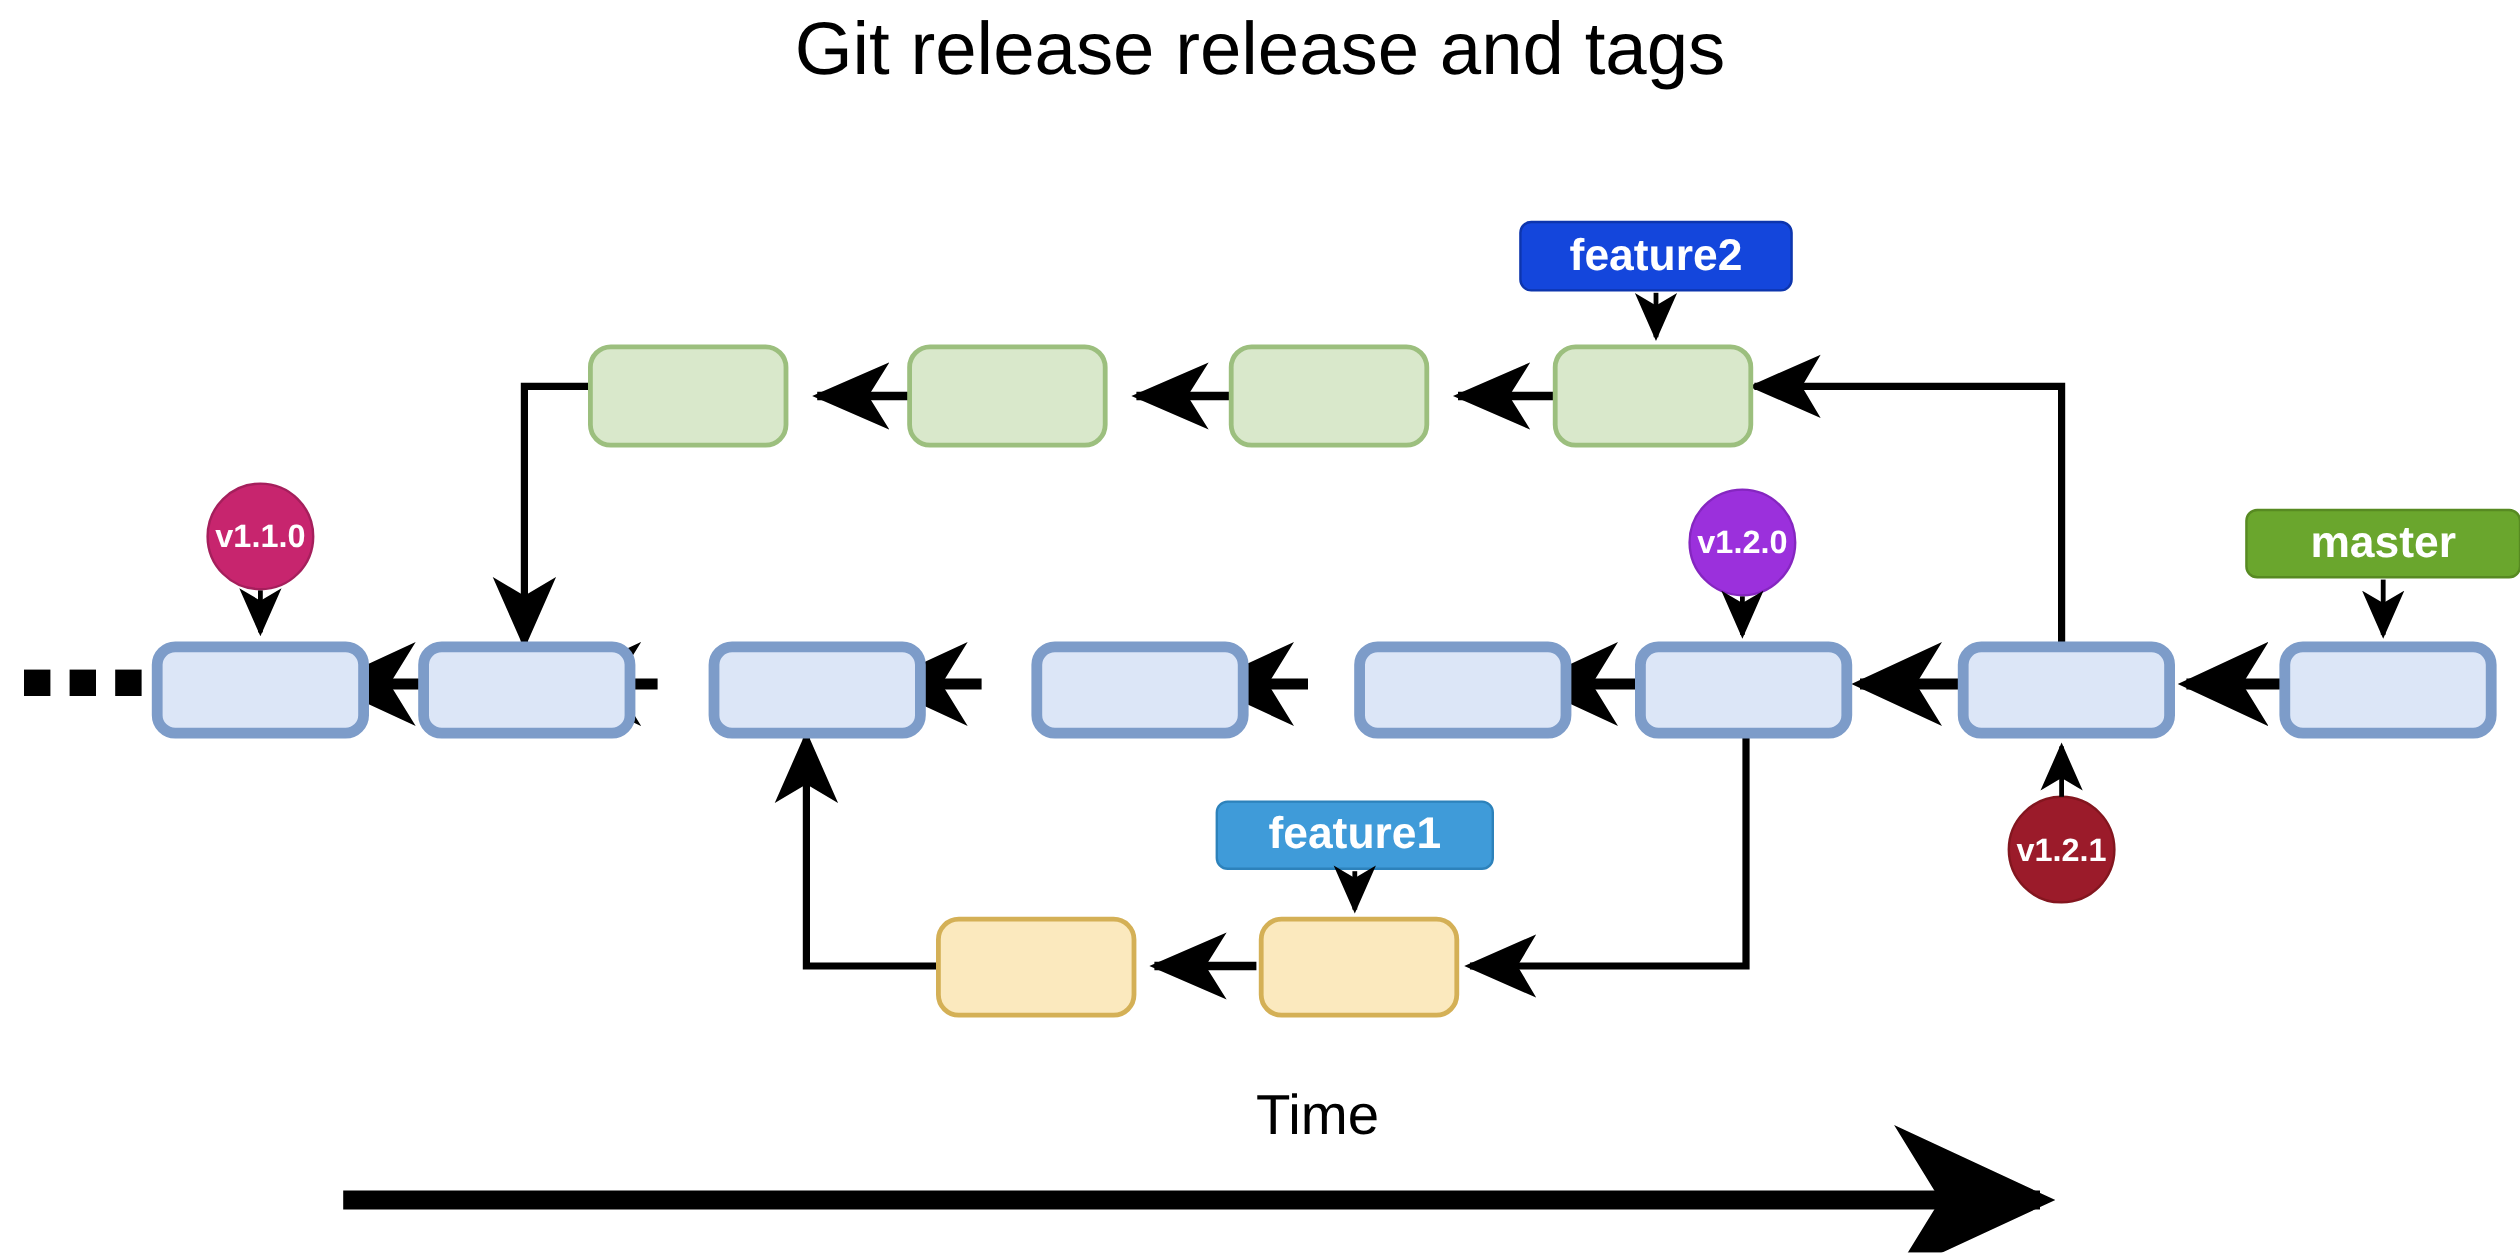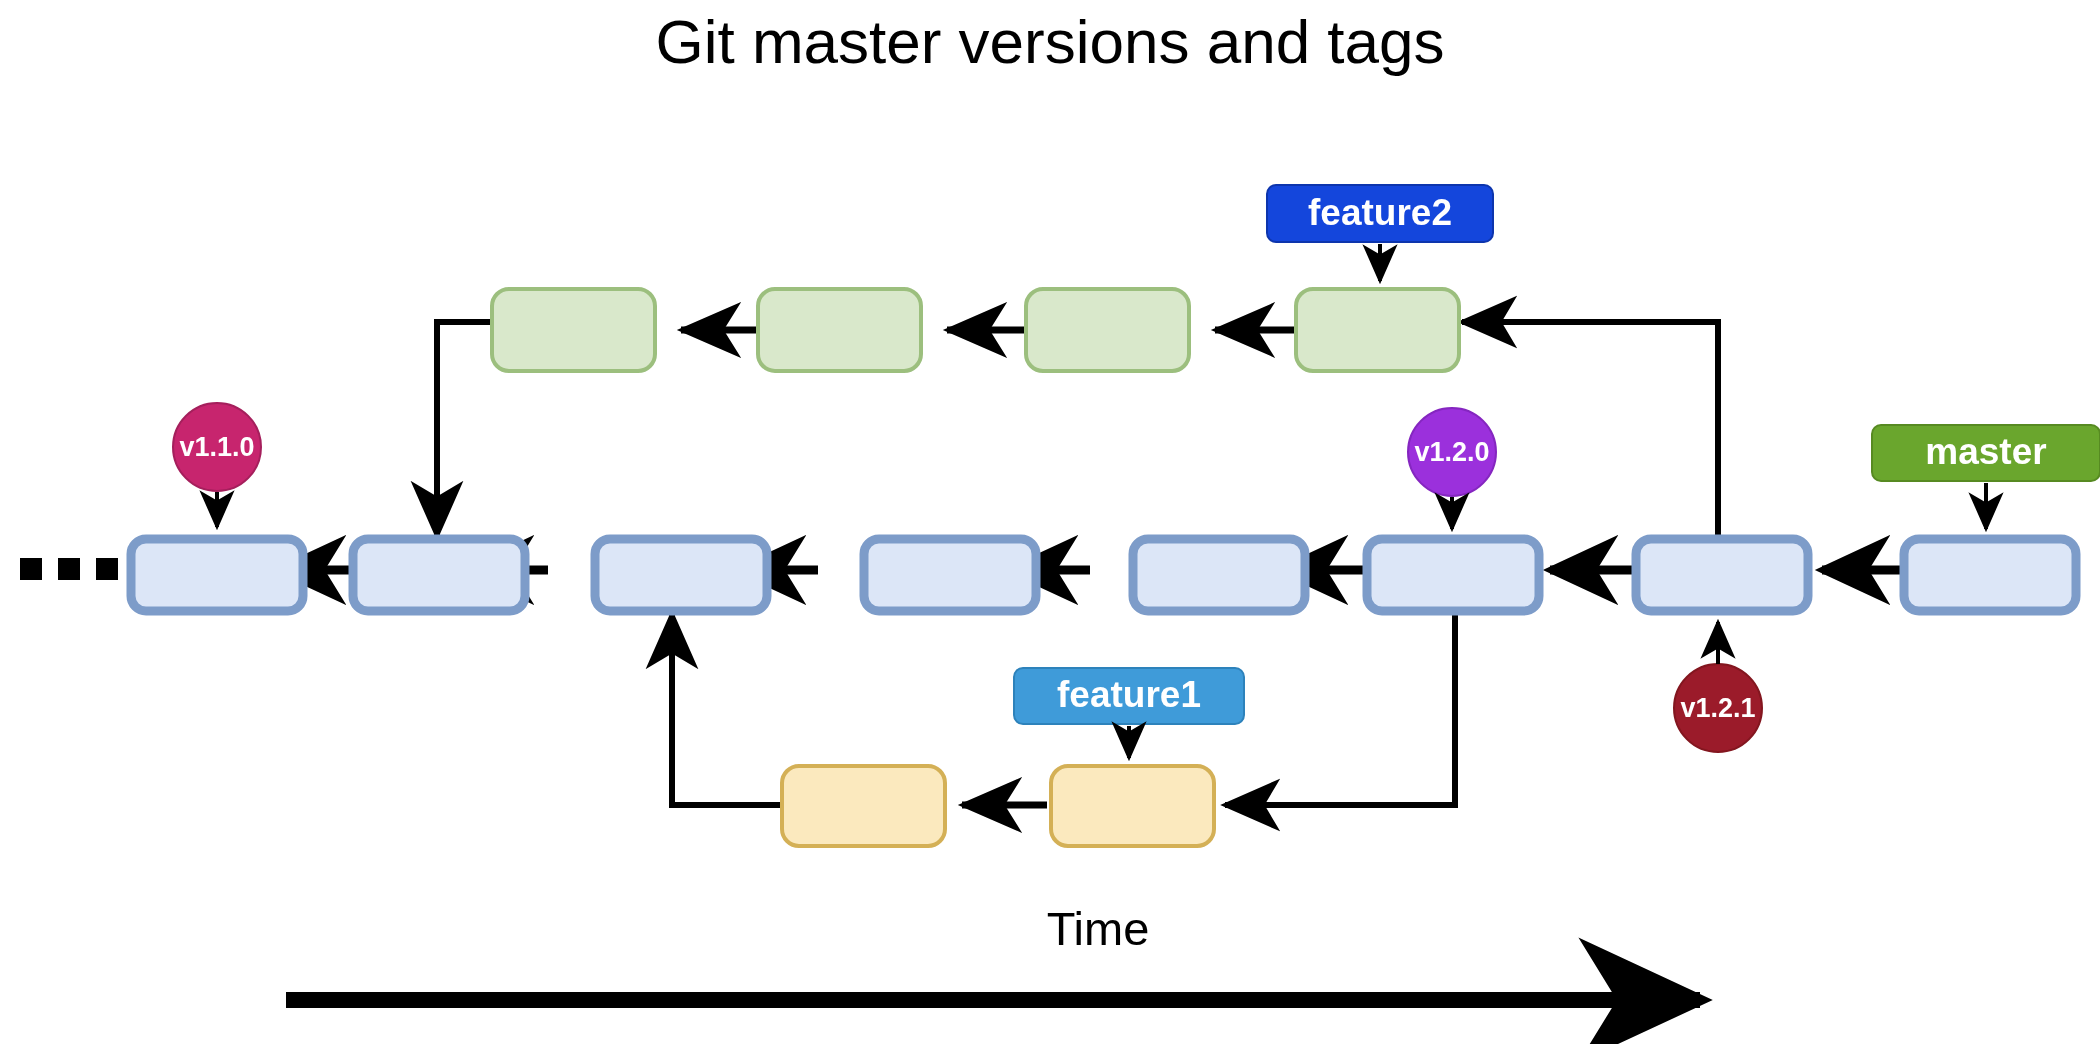--- a/index.html
+++ b/index.html
@@ -50,21 +50,21 @@
     font-size: 47px;
     fill: #000000;
     text-anchor: middle;
   }
 </style>
 </head>
 <body>
 
 <div id="stage">
 
-  <div id="diagram-title">Git master versions and tags</div>
+  <div id="diagram-title">Git release release and tags</div>
 
   <svg id="canvas" width="2100" height="1044" viewBox="0 0 2100 1044">
     <defs>
       <marker id="arrowThick" markerWidth="9" markerHeight="9" refX="7.6" refY="4.5" orient="auto" markerUnits="strokeWidth">
         <path d="M0,0.6 L8.4,4.5 L0,8.4 L2.4,4.5 Z" fill="#000000"></path>
       </marker>
       <marker id="arrowThin" markerWidth="11" markerHeight="11" refX="9.2" refY="5.5" orient="auto" markerUnits="strokeWidth">
         <path d="M0,1.1 L10,5.5 L0,9.9 L2.6,5.5 Z" fill="#000000"></path>
       </marker>
       <marker id="arrowThinV" markerWidth="11" markerHeight="11" refX="9.2" refY="5.5" orient="auto" markerUnits="strokeWidth">

